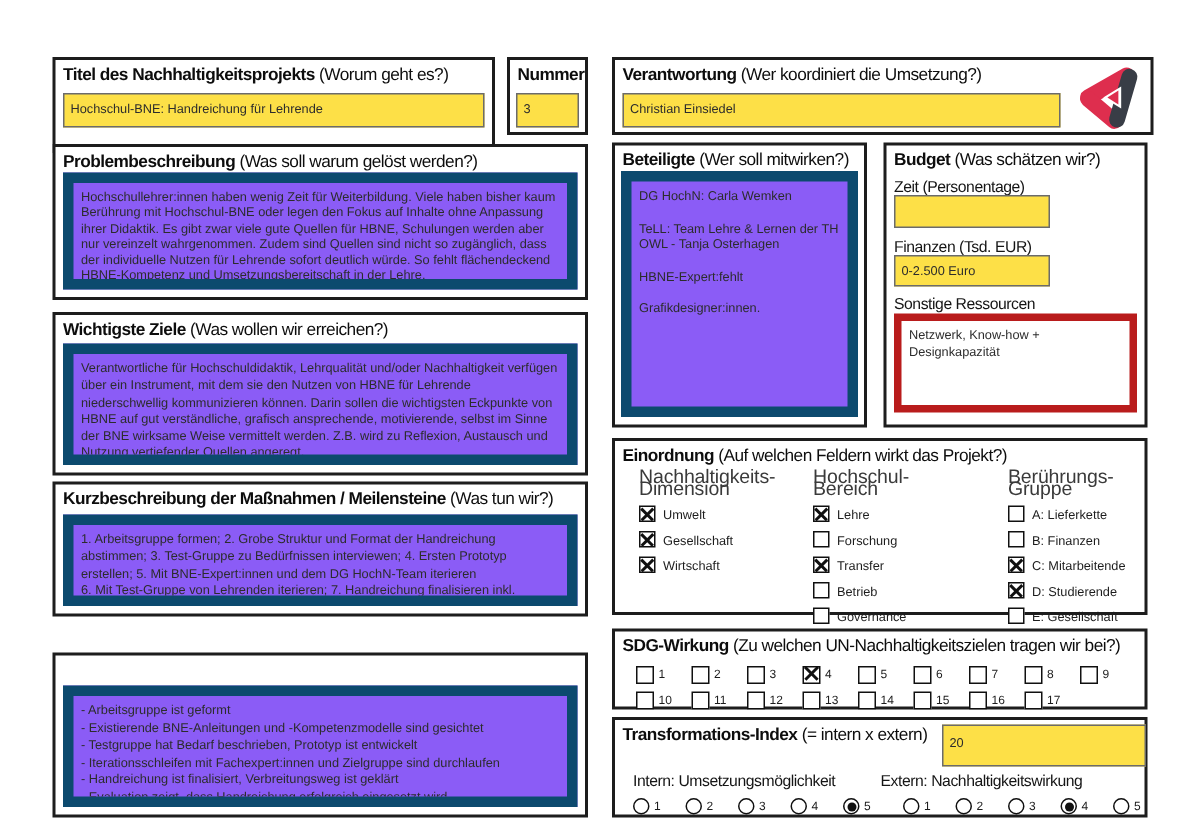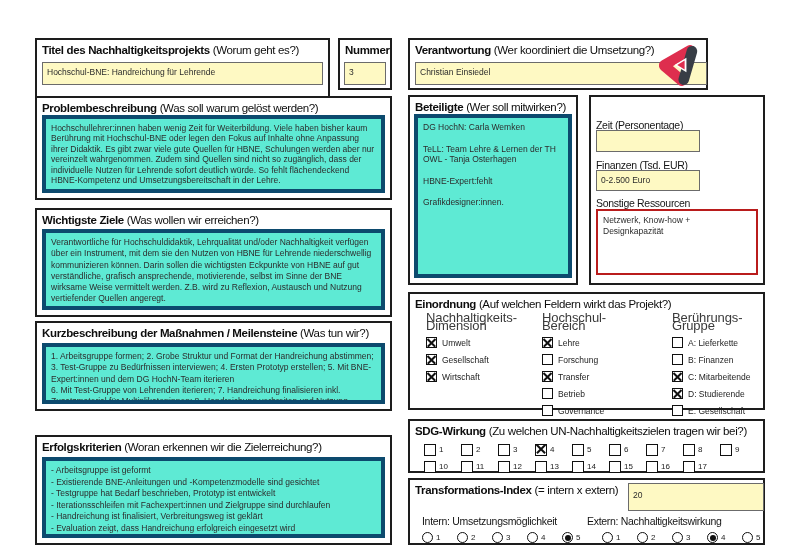--- a/index.html
+++ b/index.html
@@ -3,27 +3,27 @@
 <meta charset="utf-8">
 <style>
   html,body{margin:0;padding:0;background:#fff;}
   .page{position:relative;width:800px;height:554px;background:#ffffff;
         font-family:"Liberation Sans", sans-serif;color:#222;overflow:hidden;}
   .box{position:absolute;border:2px solid #1d1d1d;background:#fff;box-sizing:border-box;padding:3px 5px;}
   .hd{font-size:11.5px;letter-spacing:-0.35px;color:#0d0d0d;white-space:nowrap;line-height:14px;}
   .hd .b{font-weight:700;}
   .hd .hint{font-weight:400;}
   .abs{position:absolute;box-sizing:border-box;}
-  .field{border:1px solid #6b6b6b;font-size:8.5px;color:#2c2c2c;padding:4px 4px 2px 4px;background:#fef9c3;overflow:hidden;}
-  .inner{border:4px solid #0c4a6e;font-size:8.5px;color:#2c2c2c;padding:4px 5px;line-height:10.4px;background:#5eead4;overflow:hidden;white-space:pre-wrap;}
+  .field{border:1px solid #6b6b6b;font-size:8.5px;color:#2c2c2c;padding:4px 4px 2px 4px;background:#fde047;overflow:hidden;}
+  .inner{border:7px solid #0c4a6e;font-size:8.5px;color:#2c2c2c;padding:4px 5px;line-height:10.4px;background:#8b5cf6;overflow:hidden;white-space:pre-wrap;}
 
   
   #box-title{left:35px;top:38px;width:295px;height:64px;}
   #box-nummer{left:338px;top:38px;width:54px;height:52px;}
-  #box-verantwortung{left:408px;top:38px;width:300px;height:52px;}
+  #box-verantwortung{left:408px;top:38px;width:361px;height:52px;}
   #box-problem{left:35px;top:96px;width:357px;height:104px;}
   #box-ziele{left:35px;top:208px;width:357px;height:109px;}
   #box-massnahmen{left:35px;top:321px;width:357px;height:90px;}
   #box-erfolg{left:35px;top:435px;width:357px;height:110px;}
   #box-beteiligte{left:408px;top:95px;width:170px;height:190px;}
   #box-budget{left:589px;top:95px;width:176px;height:190px;}
   #box-einordnung{left:408px;top:292px;width:357px;height:118px;}
   #box-sdg{left:408px;top:419px;width:357px;height:54px;}
   #box-ti{left:408px;top:478px;width:357px;height:67px;}
 
@@ -37,21 +37,21 @@
   #massnahmen-text{left:5px;right:5px;top:20px;bottom:5px;line-height:11.3px;}
   #erfolg-lines{left:5px;right:5px;top:20px;bottom:5px;line-height:11.5px;}
   .bullet{white-space:nowrap;}
 
   #beteiligte-lines{left:4px;right:4px;top:17px;bottom:5px;line-height:10.5px;}
   .para{margin-bottom:11px;}
 
   .sublabel{font-size:10.5px;letter-spacing:-0.3px;color:#151515;white-space:nowrap;}
   #zeit-label{left:5px;top:22px;}   #zeit-field{left:5px;top:33px;width:104px;height:22px;}
   #finanzen-label{left:5px;top:62px;} #finanzen-field{left:5px;top:73px;width:104px;height:21px;}
-  #sonstige-label{left:5px;top:100px;} #sonstige-field{left:5px;right:5px;top:112px;bottom:8px;border:2px solid #b91c1c;font-size:8.5px;line-height:10.5px;color:#2c2c2c;padding:4px 5px;}
+  #sonstige-label{left:5px;top:100px;} #sonstige-field{left:5px;right:5px;top:112px;bottom:8px;border:5px solid #b91c1c;font-size:8.5px;line-height:10.5px;color:#2c2c2c;padding:4px 5px;}
 
   
   .cb{width:9px;height:9px;border:1.6px solid #101010;background:#fff;position:relative;flex:0 0 auto;}
   .cb.on::before,.cb.on::after{content:"";position:absolute;left:-1px;right:-1px;top:3.5px;height:1.6px;background:#101010;}
   .cb.on::before{transform:rotate(45deg);} .cb.on::after{transform:rotate(-45deg);}
   .rd{width:9px;height:9px;border:1.5px solid #101010;border-radius:50%;background:#fff;position:relative;flex:0 0 auto;}
   .rd.on::after{content:"";position:absolute;left:1.5px;top:1.5px;right:1.5px;bottom:1.5px;border-radius:50%;background:#101010;}
 
   #einordnung-cols .col{position:absolute;top:20px;width:120px;}
   .col.c1{left:16px;} .col.c2{left:132px;} .col.c3{left:262px;}
@@ -107,30 +107,30 @@
     <div class="inner abs" id="ziele-text">Verantwortliche für Hochschuldidaktik, Lehrqualität und/oder Nachhaltigkeit verfügen über ein Instrument, mit dem sie den Nutzen von HBNE für Lehrende niederschwellig kommunizieren können. Darin sollen die wichtigsten Eckpunkte von HBNE auf gut verständliche, grafisch ansprechende, motivierende, selbst im Sinne der BNE wirksame Weise vermittelt werden. Z.B. wird zu Reflexion, Austausch und Nutzung vertiefender Quellen angeregt.</div>
   </section>
 
   <section class="box" id="box-massnahmen">
     <div class="hd"><span class="b">Kurzbeschreibung der Maßnahmen / Meilensteine</span> <span class="hint">(Was tun wir?)</span></div>
     <div class="inner abs" id="massnahmen-text">1. Arbeitsgruppe formen; 2. Grobe Struktur und Format der Handreichung abstimmen; 3. Test-Gruppe zu Bedürfnissen interviewen; 4. Ersten Prototyp erstellen; 5. Mit BNE-Expert:innen und dem DG HochN-Team iterieren
 6. Mit Test-Gruppe von Lehrenden iterieren; 7. Handreichung finalisieren inkl. Zusatzmaterial für Multiplikator:innen; 8. Handreichung verbreiten und Nutzung evaluieren für weitere Iterationen</div>
   </section>
 
   <section class="box" id="box-erfolg">
-    <div class="hd"><span class="b">Erfolgskriterien</span> <span class="hint">(Woran erkennen wir die Zielerreichung?)</span></div>
     <div class="inner abs" id="erfolg-lines"><div class="bullet">- Arbeitsgruppe ist geformt</div><div class="bullet">- Existierende BNE-Anleitungen und -Kompetenzmodelle sind gesichtet</div><div class="bullet">- Testgruppe hat Bedarf beschrieben, Prototyp ist entwickelt</div><div class="bullet">- Iterationsschleifen mit Fachexpert:innen und Zielgruppe sind durchlaufen</div><div class="bullet">- Handreichung ist finalisiert, Verbreitungsweg ist geklärt</div><div class="bullet">- Evaluation zeigt, dass Handreichung erfolgreich eingesetzt wird</div></div>
   </section>
 
   <section class="box" id="box-beteiligte">
     <div class="hd"><span class="b">Beteiligte</span> <span class="hint">(Wer soll mitwirken?)</span></div>
     <div class="inner abs" id="beteiligte-lines"><div class="para">DG HochN: Carla Wemken</div><div class="para">TeLL: Team Lehre &amp; Lernen der TH OWL - Tanja Osterhagen</div><div class="para">HBNE-Expert:fehlt</div><div class="para">Grafikdesigner:innen.</div></div>
   </section>
 
   <section class="box" id="box-budget">
+    <div class="hd"><span class="b">Budget</span> <span class="hint">(Was schätzen wir?)</span></div>
     <div class="sublabel abs" id="zeit-label">Zeit (Personentage)</div>
     <div class="field abs" id="zeit-field"></div>
     <div class="sublabel abs" id="finanzen-label">Finanzen (Tsd. EUR)</div>
     <div class="field abs" id="finanzen-field">0-2.500 Euro</div>
     <div class="sublabel abs" id="sonstige-label">Sonstige Ressourcen</div>
     <div class="abs" id="sonstige-field">Netzwerk, Know-how + Designkapazität</div>
   </section>
 
   <section class="box" id="box-einordnung">
     <div class="hd"><span class="b">Einordnung</span> <span class="hint">(Auf welchen Feldern wirkt das Projekt?)</span></div>

